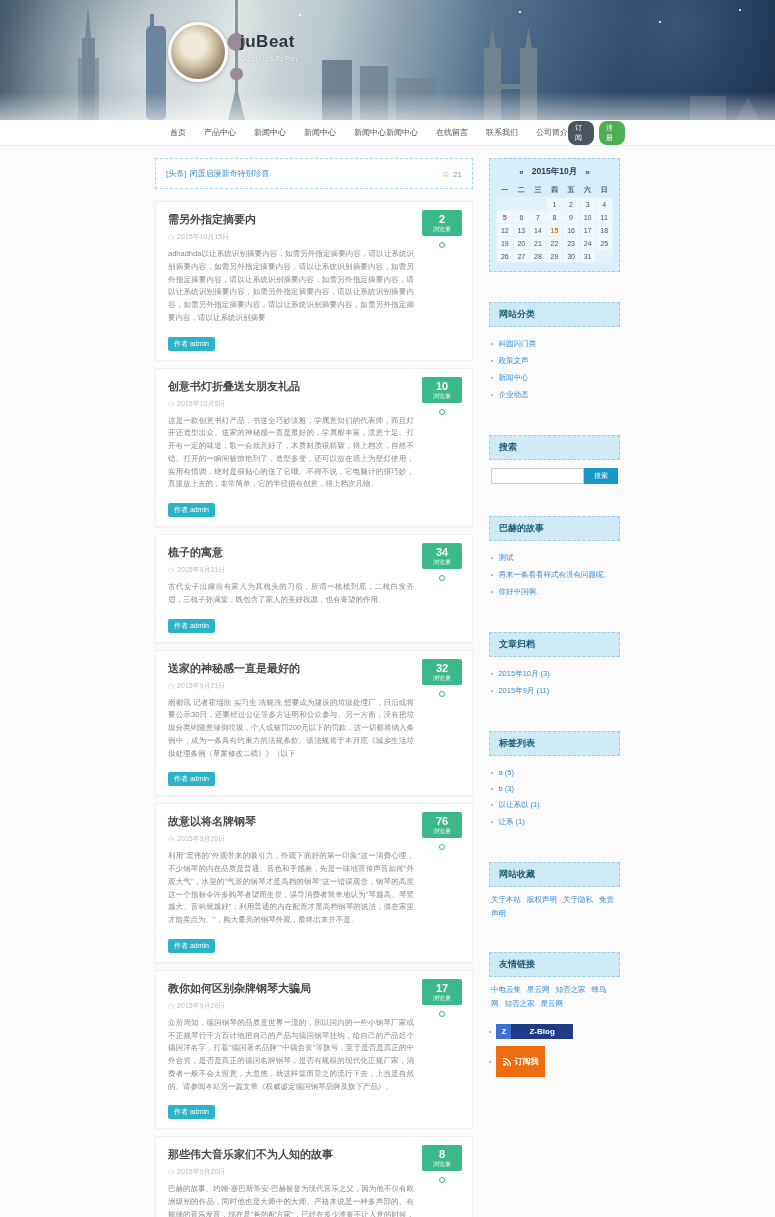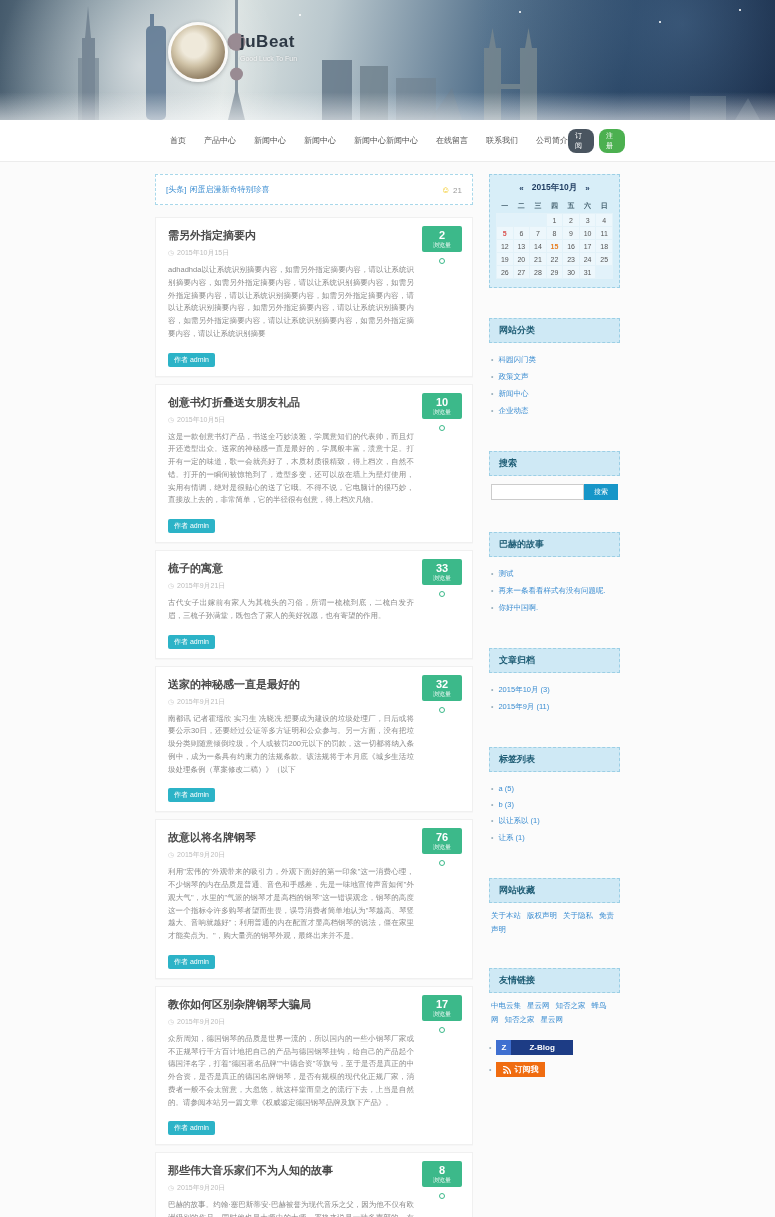--- a/index.html
+++ b/index.html
@@ -40,21 +40,21 @@
     background:
       radial-gradient(circle at 42% 38%, #efe9da 0 26%, #cfc2a6 45%, #8f7d62 75%, #4d5a3f 100%);
     box-shadow:0 1px 4px rgba(0,0,0,.25);
   }
   .hero .site-id { position:absolute; left:240px; top:32px; }
   .hero .site-title { font-size:17px; font-weight:bold; color:#2d3844; letter-spacing:.5px; }
   .hero .site-subtitle { font-size:7px; color:rgba(255,255,255,.85); margin-top:3px; text-shadow:0 0 2px rgba(0,0,0,.3); }
 
   
   .navbar {
-    height:42px; background:#fff; border-bottom:1px solid #ececec;
+    height:26px; background:#fff; border-bottom:1px solid #ececec;
     display:flex; align-items:center; padding:0 150px 0 170px; gap:0;
   }
   .navbar ul { list-style:none; display:flex; gap:18px; flex:1; }
   .navbar li { font-size:8px; color:#555; cursor:pointer; white-space:nowrap; }
   .nav-badges { display:flex; gap:5px; }
   .pill { font-size:7px; color:#fff; border-radius:8px; padding:2px 7px; cursor:pointer; }
   .pill.dark { background:#4a5560; }
   .pill.green { background:#4cb050; }
 
   
@@ -128,21 +128,21 @@
   .inline-links { font-size:7.5px; color:#3b8dd1; line-height:1.8; padding:6px 2px 2px; }
   .inline-links span { margin-right:6px; cursor:pointer; }
 
   
   .side-badges { list-style:none; margin-top:6px; }
   .side-badges li { display:flex; align-items:center; gap:5px; margin-bottom:7px; }
   .side-badges .bullet { color:#9ab0bd; font-size:7px; }
   .zblog-btn { display:inline-flex; height:15px; cursor:pointer; font-size:8px; line-height:15px; }
   .zblog-btn .z { background:#3f6fd0; color:#fff; width:15px; text-align:center; font-weight:bold; }
   .zblog-btn .t { background:#1d3c85; color:#fff; padding:0 18px; font-weight:bold; }
-  .rss-btn { display:inline-flex; align-items:center; gap:3px; height:15px; background:#f06c10; color:#fff; font-size:8px; padding:0 7px; cursor:pointer; font-weight:bold; }
+  .rss-btn { display:inline-flex; align-items:center; gap:3px; height:31px; background:#f06c10; color:#fff; font-size:8px; padding:0 7px; cursor:pointer; font-weight:bold; }
   .rss-icon { font-size:8px; }
 </style>
 </head>
 <body>
 
 <div class="hero">
   <div class="stars"></div>
   <svg class="skyline" viewBox="0 0 775 120" preserveAspectRatio="none">
     <g fill="#6f808f" opacity="0.85">
       <polygon points="88,6 91,38 85,38"></polygon>
@@ -258,21 +258,21 @@
         <article class="post">
           <h2>梳子的寓意</h2>
           <div class="date">
             <span class="clock">◷</span>
             <span>2015年9月21日</span>
           </div>
           <p class="excerpt">古代女子出嫁前有家人为其梳头的习俗，所谓一梳梳到底，二梳白发齐眉，三梳子孙满堂，既包含了家人的美好祝愿，也有寄望的作用。</p>
           <span class="author-badge">作者 admin</span>
           <div class="views-wrap">
             <div class="views-badge">
-              <span class="num">33</span>
+              <span class="num">34</span>
               <span class="lbl">浏览量</span>
             </div>
             <div class="views-dot"></div>
           </div>
         </article>
 
         <article class="post">
           <h2>送家的神秘感一直是最好的</h2>
           <div class="date">
             <span class="clock">◷</span>

